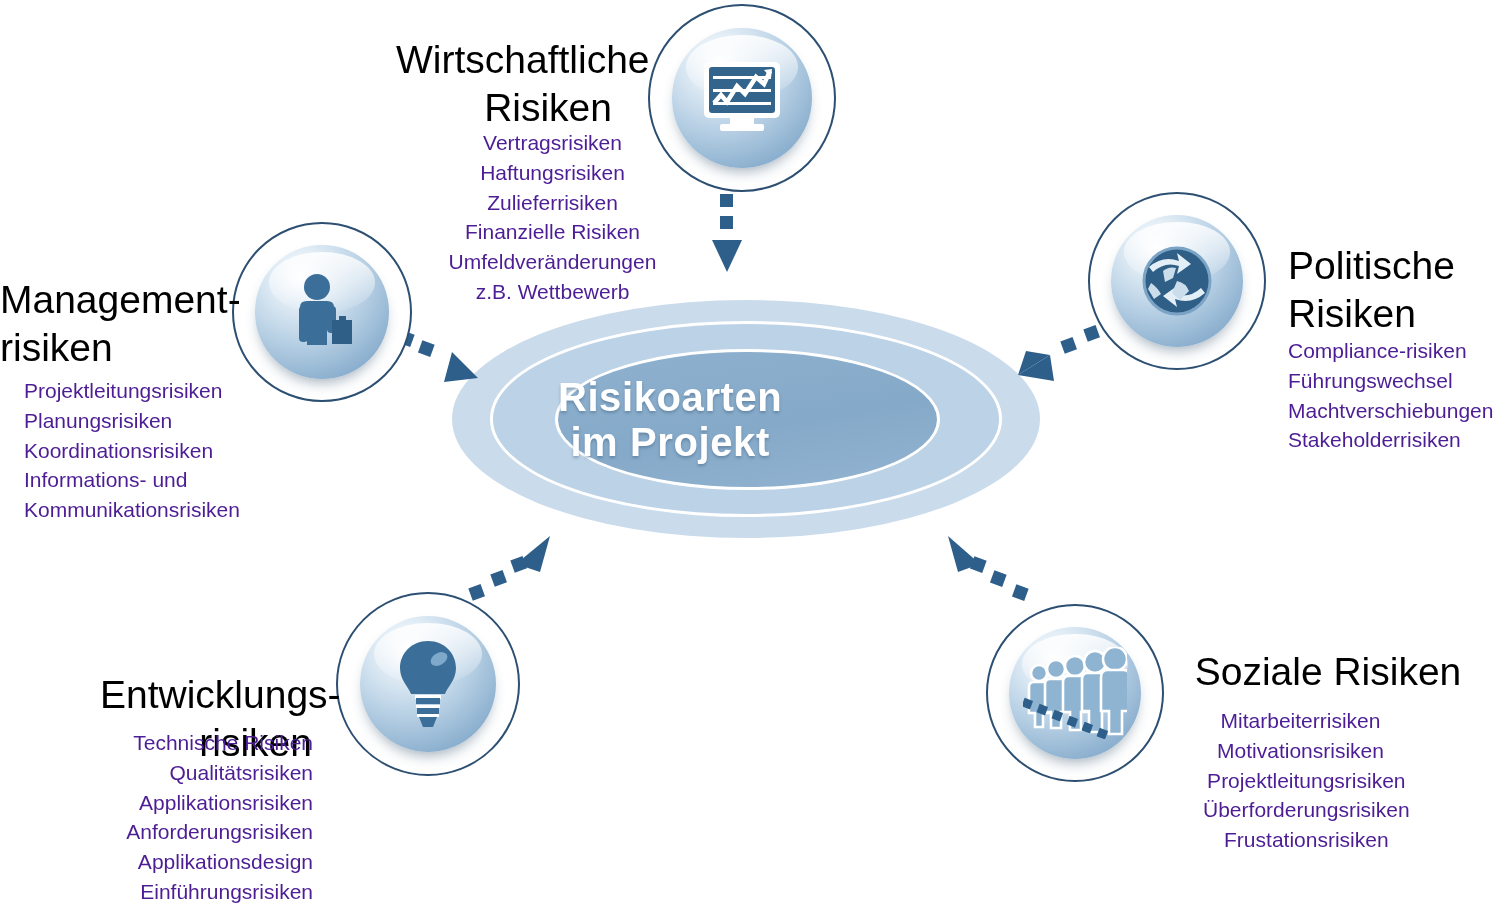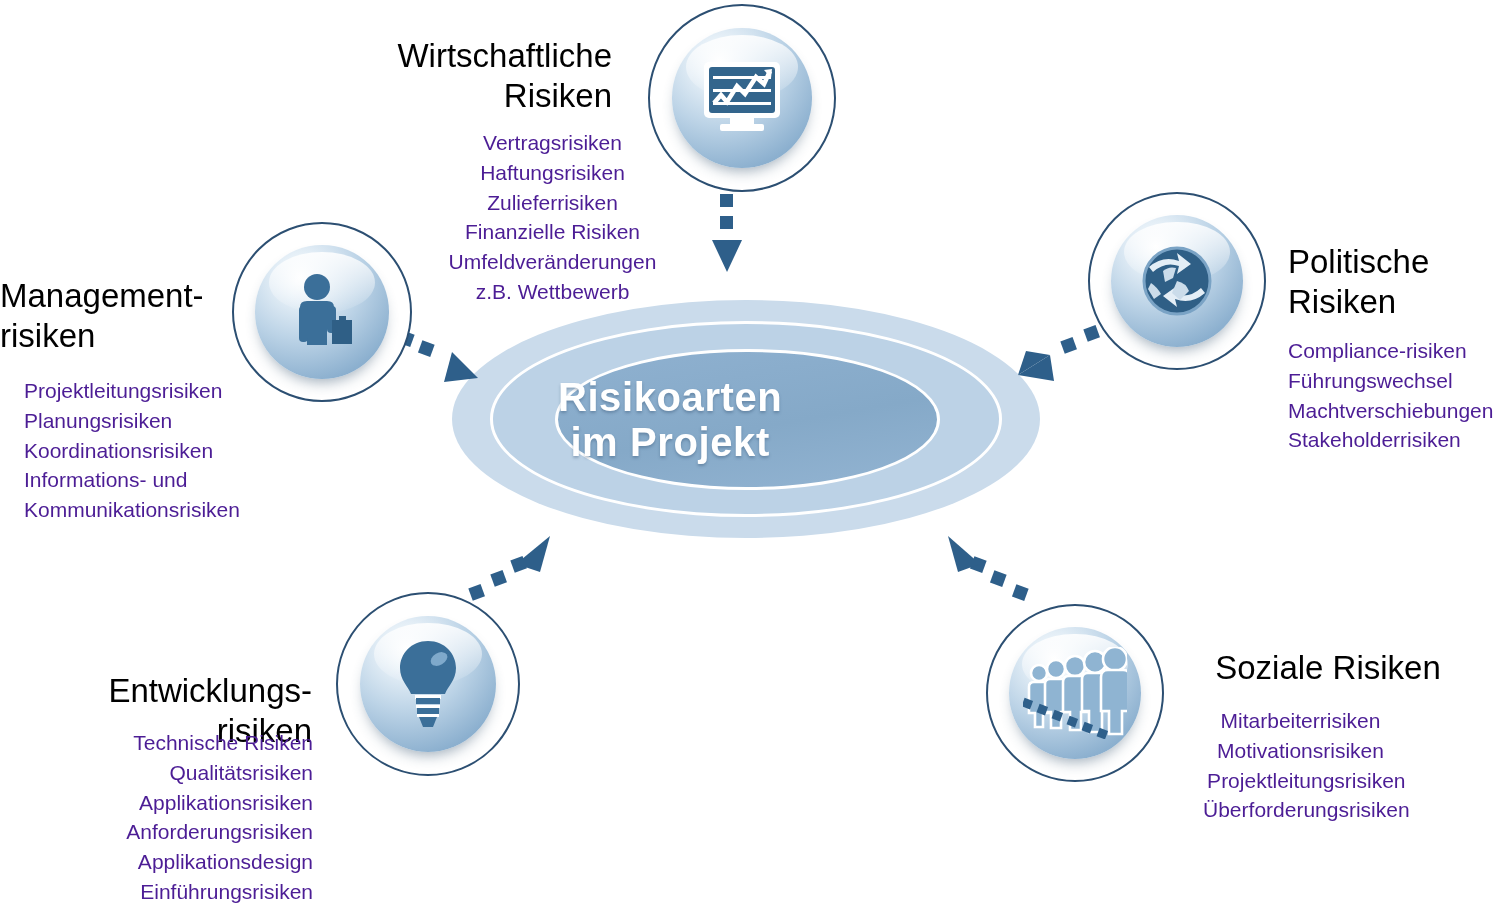--- a/index.html
+++ b/index.html
@@ -62,21 +62,21 @@
   .node .sphere::after{
     content:"";position:absolute;left:10%;top:5%;width:80%;height:46%;
     border-radius:50%;
     background:linear-gradient(180deg,rgba(255,255,255,.88),rgba(255,255,255,.05));
     pointer-events:none;
   }
   .node svg{position:relative;z-index:2;}
 
   
   .heading{
-    position:absolute;color:#000000;font-size:33px;line-height:1.22;
+    position:absolute;color:#000000;font-size:39px;line-height:1.22;
     white-space:pre-line;
   }
   .sublist{
     position:absolute;color:#4c1d95;font-size:21px;line-height:1.42;
   }
   .sublist div{white-space:pre;}
 
   
   .arrow{position:absolute;}
 </style>
@@ -252,15 +252,16 @@
         </g>
       </svg>
     </div>
   </div>
   <div class="heading" style="left:1178px;top:648px;width:300px;text-align:center;">Soziale Risiken</div>
   <div class="sublist" style="left:1178px;top:706px;width:245px;text-align:center;">
     <div>Mitarbeiterrisiken</div>
     <div>Motivationsrisiken</div>
     <div>  Projektleitungsrisiken</div>
     <div>  Überforderungsrisiken</div>
+    <div>  Frustationsrisiken</div>
   </div>
 
 </div>
 
 </body></html>

